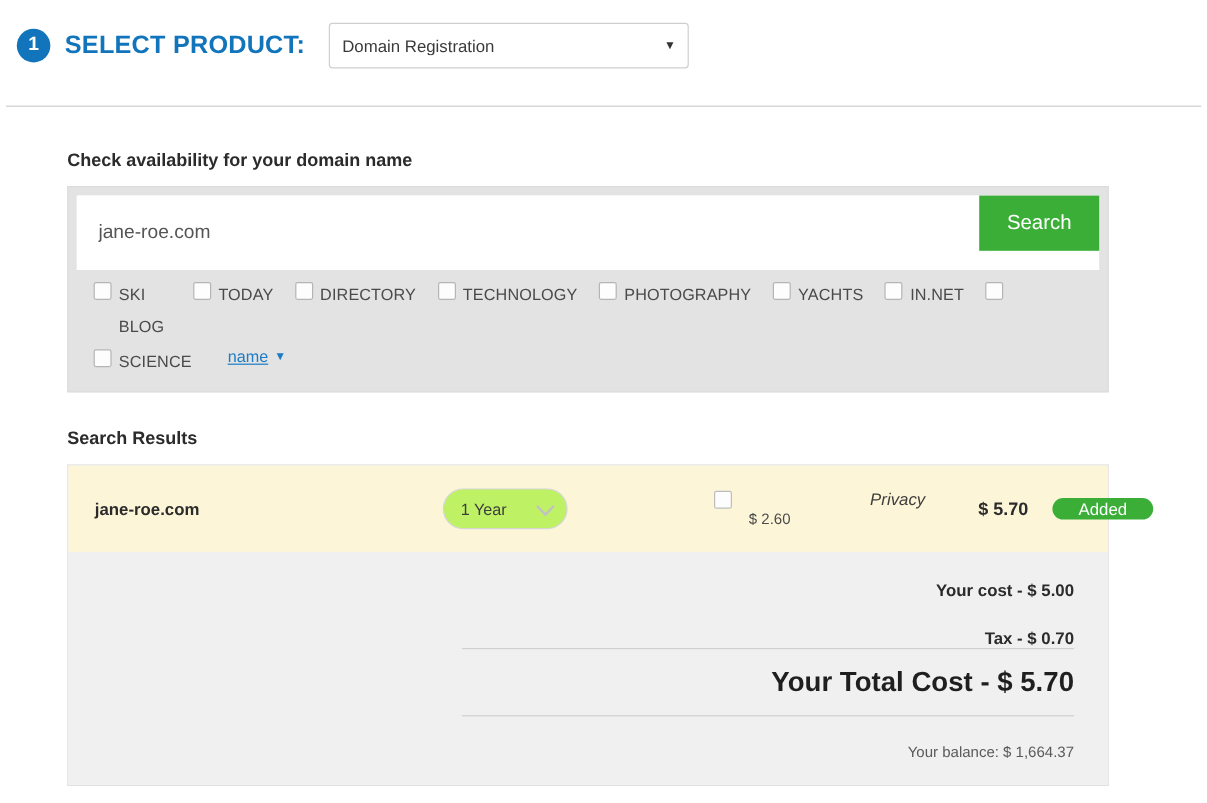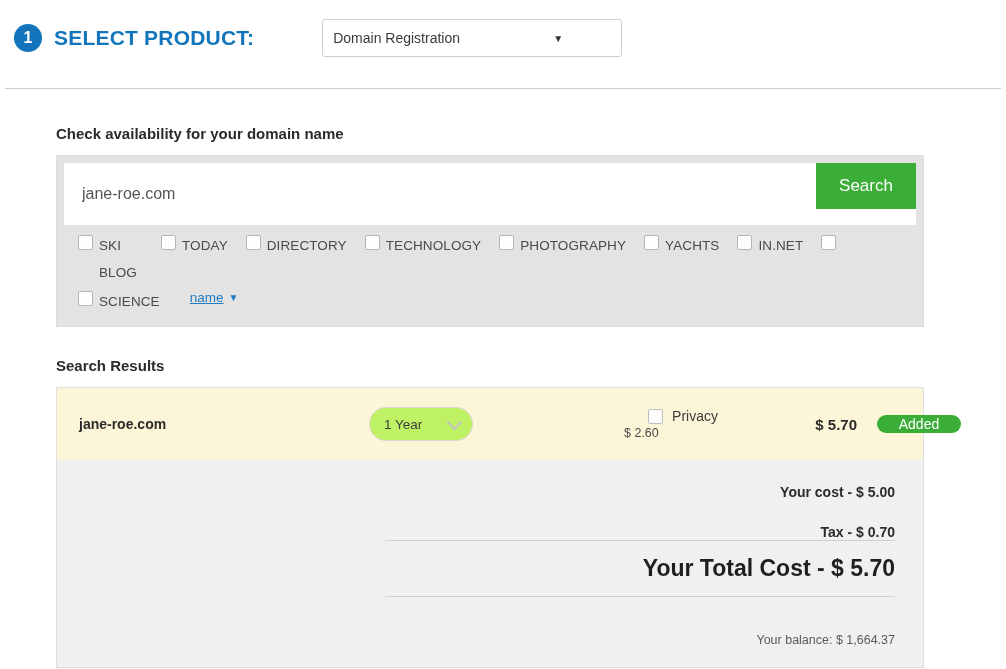--- a/index.html
+++ b/index.html
@@ -58,21 +58,20 @@
     border: 1px solid #cfcfcf;
     border-radius: 3px;
     background: #ffffff;
     font-family: "Liberation Sans", sans-serif;
     font-size: 14px;
     color: #3a3a3a;
     padding: 0 28px 0 10px;
     -webkit-appearance: none;
     appearance: none;
     outline: none;
-    margin-left: 48px;
   }
   .select-caret {
     position: absolute;
     right: 11px;
     top: 50%;
     transform: translateY(-50%);
     font-size: 10px;
     color: #333;
     pointer-events: none;
   }
@@ -245,22 +244,23 @@
   }
   .privacy-block {
     flex: none;
     width: 190px;
     margin-left: 108px;
     text-align: left;
   }
   .privacy-top {
     display: flex;
     align-items: center;
-    justify-content: center;
+    justify-content: space-between;
     padding-left: 14px;
+    font-style: italic;
   }
   .privacy-cbx {
     width: 13px;
     height: 13px;
     border: 1px solid #bdbdbd;
     background: #fdfdfd;
     border-radius: 2px;
     flex: none;
     cursor: pointer;
   }
@@ -320,21 +320,21 @@
     text-align: right;
     font-size: 23px;
     font-weight: bold;
     color: #1f1f1f;
     padding: 14px 0 14px 0;
   }
   .summary-balance {
     text-align: right;
     font-size: 12.5px;
     color: #5a5a5a;
-    margin-top: 36px;
+    margin-top: 23px;
   }
 </style>
 </head>
 <body>
 
 <div class="step-header">
   <div class="step-circle">1</div>
   <div class="step-title">SELECT PRODUCT:</div>
   <div class="product-select-wrap">
     <select class="product-select">

